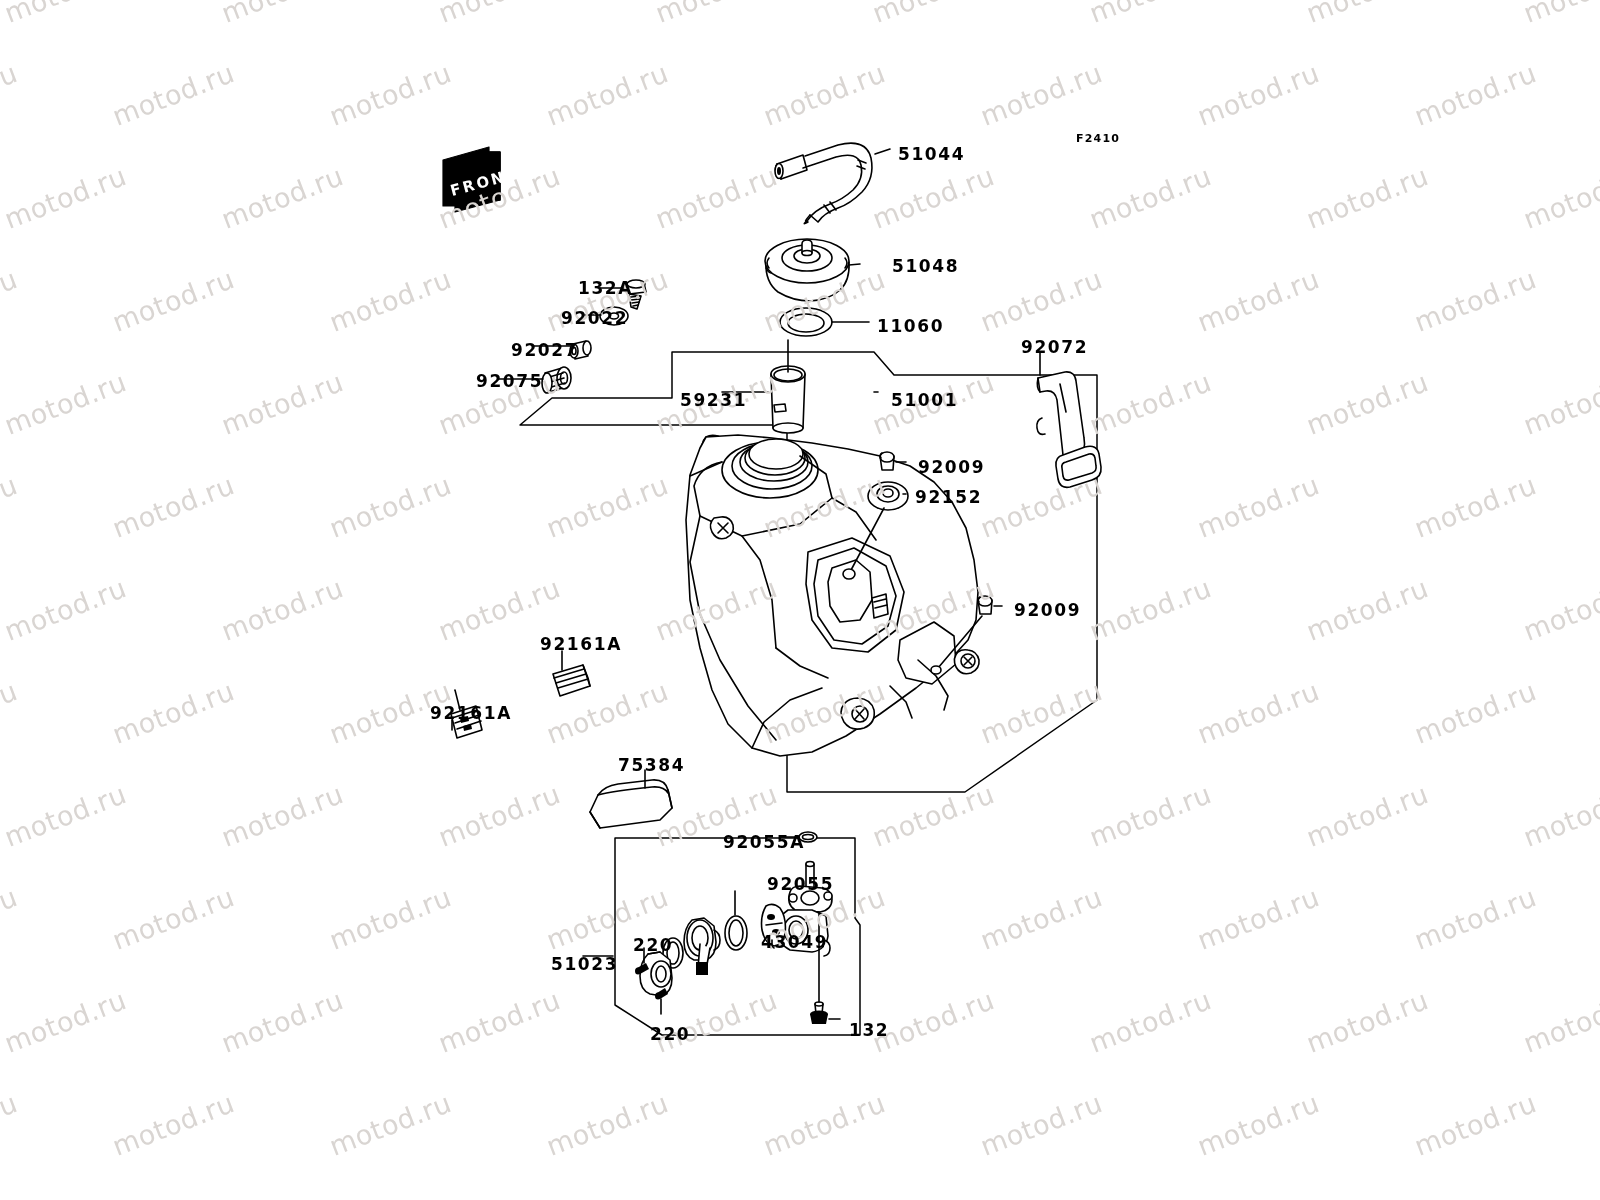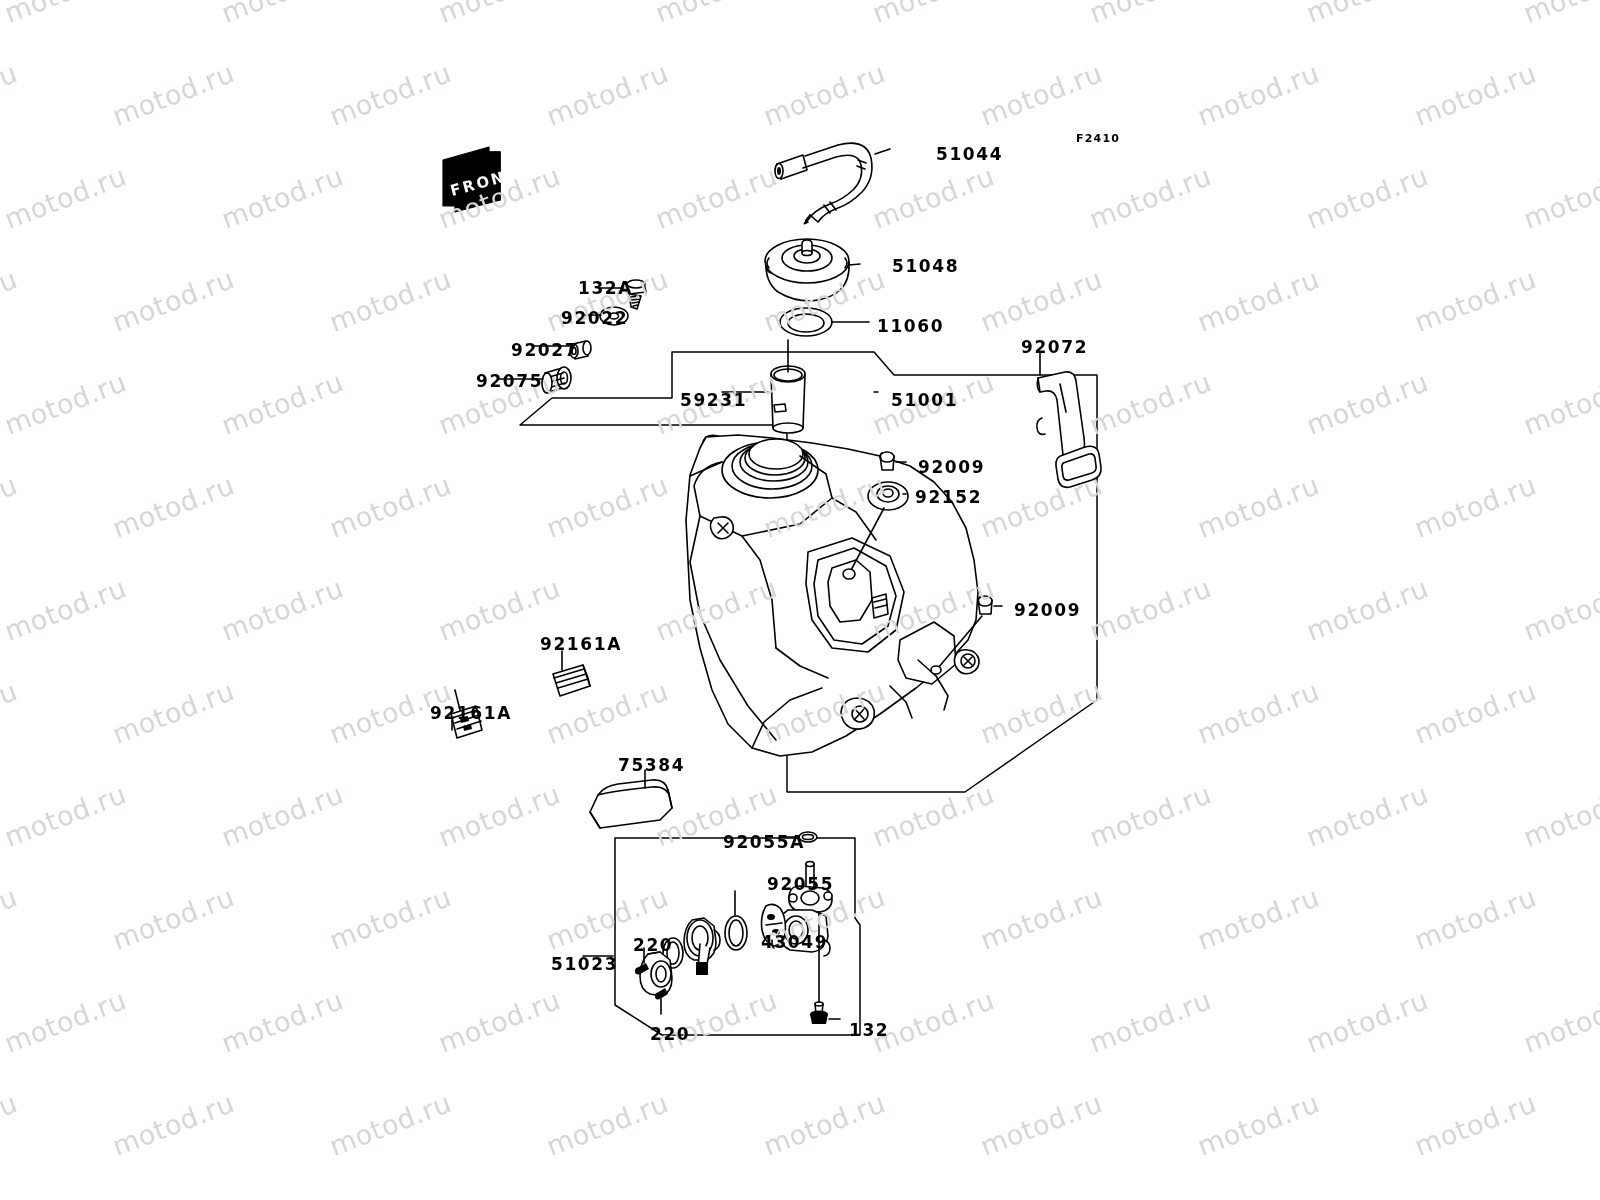--- a/index.html
+++ b/index.html
@@ -490,21 +490,21 @@
         <ellipse cx="819" cy="1004" rx="4" ry="2" fill="#ffffff"></ellipse>
       </g>
       <path d="M819,912 L819,1002"></path>
       <path d="M829,1019 L840,1019"></path>
 
     </g>
   </svg>
 
   <div id="labels">
     <div class="diagid" style="left:1076px; top:132px;">F2410</div>
-  <div class="plabel" style="left: 936px; top: 146px; text-align: right;">51044</div>
+  <div class="plabel" style="left: 898px; top: 146px; text-align: right;">51044</div>
       <div class="plabel" style="left: 868px; top: 258px; margin-left: 24px;">51048</div>
       <div class="plabel" style="left: 877px; top: 318px;">11060</div>
       <div class="plabel" style="left: 578px; top: 280px;">132A</div>
       <div class="plabel" style="left: 561px; top: 310px;">92022</div>
       <div class="plabel" style="left: 511px; top: 342px;">92027</div>
       <div class="plabel" style="left: 476px; top: 373px;">92075</div>
       <div class="plabel" style="left: 680px; top: 392px;">59231</div>
       <div class="plabel" style="left: 891px; top: 392px;">51001</div>
       <div class="plabel" style="left: 1021px; top: 339px;">92072</div>
       <div class="plabel" style="left: 918px; top: 459px;">92009</div>

